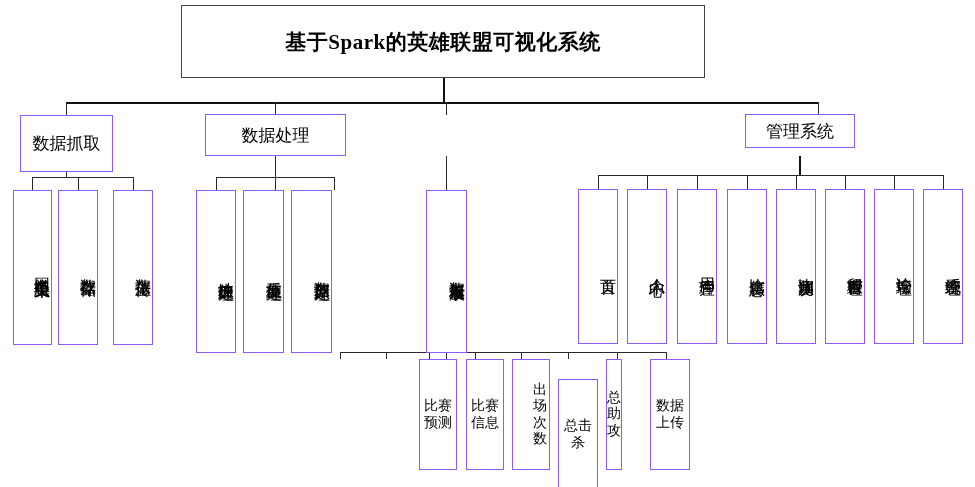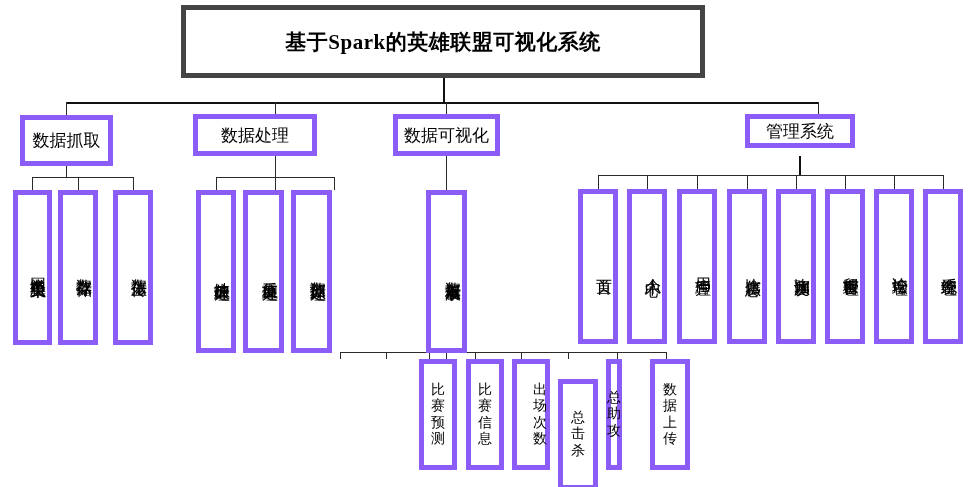--- a/index.html
+++ b/index.html
@@ -13,21 +13,21 @@
   #diagram {
     position: relative;
     width: 975px;
     height: 487px;
     background: #ffffff;
     overflow: hidden;
   }
   .node {
     position: absolute;
     box-sizing: border-box;
-    border: 5px solid #8b5cf6;
+    border: 1px solid #8b5cf6;
     background: #ffffff;
     display: flex;
     align-items: center;
     justify-content: center;
     text-align: center;
     color: #000000;
     z-index: 3;
   }
   .node.root {
     font-weight: bold;
@@ -74,28 +74,25 @@
 
   <div class="edge v thick" style="left:443px; top:78px; width:2px; height:25px;"></div>
 
   <div class="edge h thick" style="left:66px; top:102px; width:752px; height:2px;"></div>
 
   <div class="edge v" style="left:66px; top:102px; height:13px;"></div>
   <div class="edge v" style="left:275px; top:102px; height:13px;"></div>
   <div class="edge v" style="left:446px; top:102px; height:13px;"></div>
   <div class="edge v" style="left:818px; top:102px; height:13px;"></div>
 
-  <div class="node level2" style="left:20px; top:115px; width:93px; height:51px;">
+  <div class="node level2" style="left:20px; top:115px; width:93px; height:57px;">
     <span>数据抓取</span>
   </div>
-  <div class="node level2" style="left:193px; top:114px; width:124px; height:42px;">
+  <div class="node level2" style="left:205px; top:114px; width:141px; height:42px;">
     <span>数据处理</span>
-  </div>
-  <div class="node level2" style="left:393px; top:114px; width:107px; height:42px;">
-    <span>数据可视化</span>
   </div>
   <div class="node level2" style="left:745px; top:114px; width:110px; height:34px;">
     <span>管理系统</span>
   </div>
 
   <div class="edge v" style="left:66px; top:156px; height:22px;"></div>
   <div class="edge h" style="left:32px; top:177px; width:101px;"></div>
   <div class="edge v" style="left:32px; top:177px; height:13px;"></div>
   <div class="edge v" style="left:78px; top:177px; height:13px;"></div>
   <div class="edge v" style="left:133px; top:177px; height:13px;"></div>

